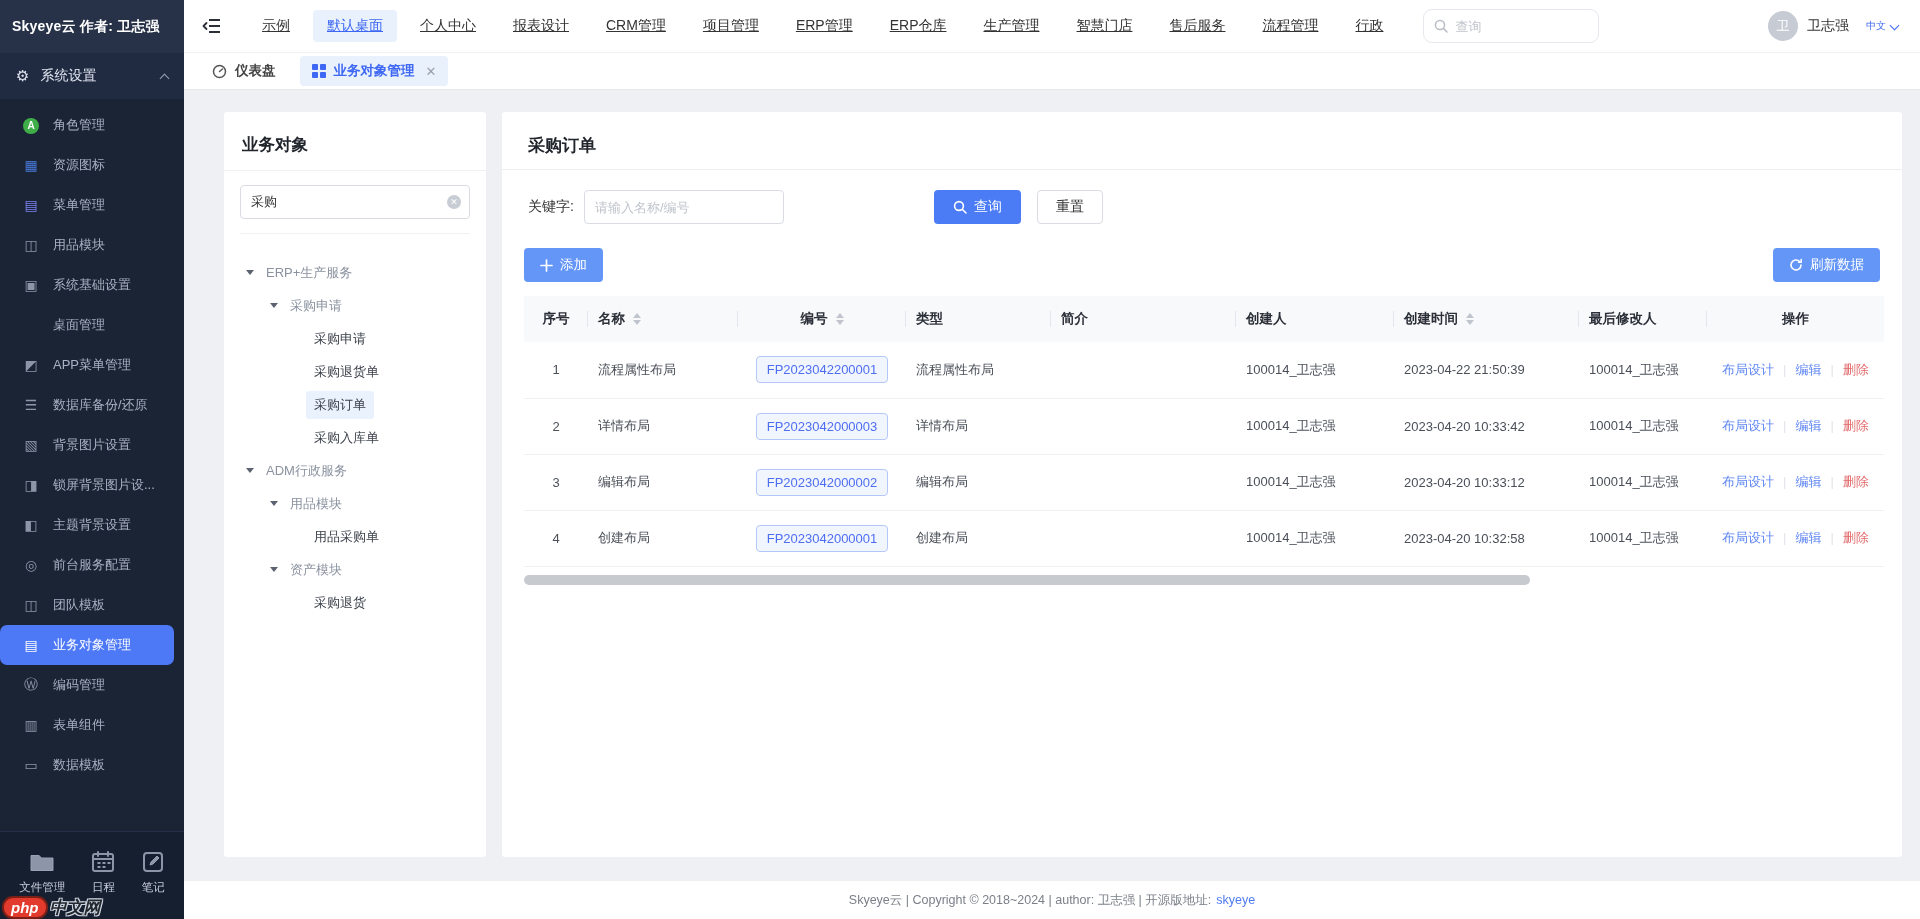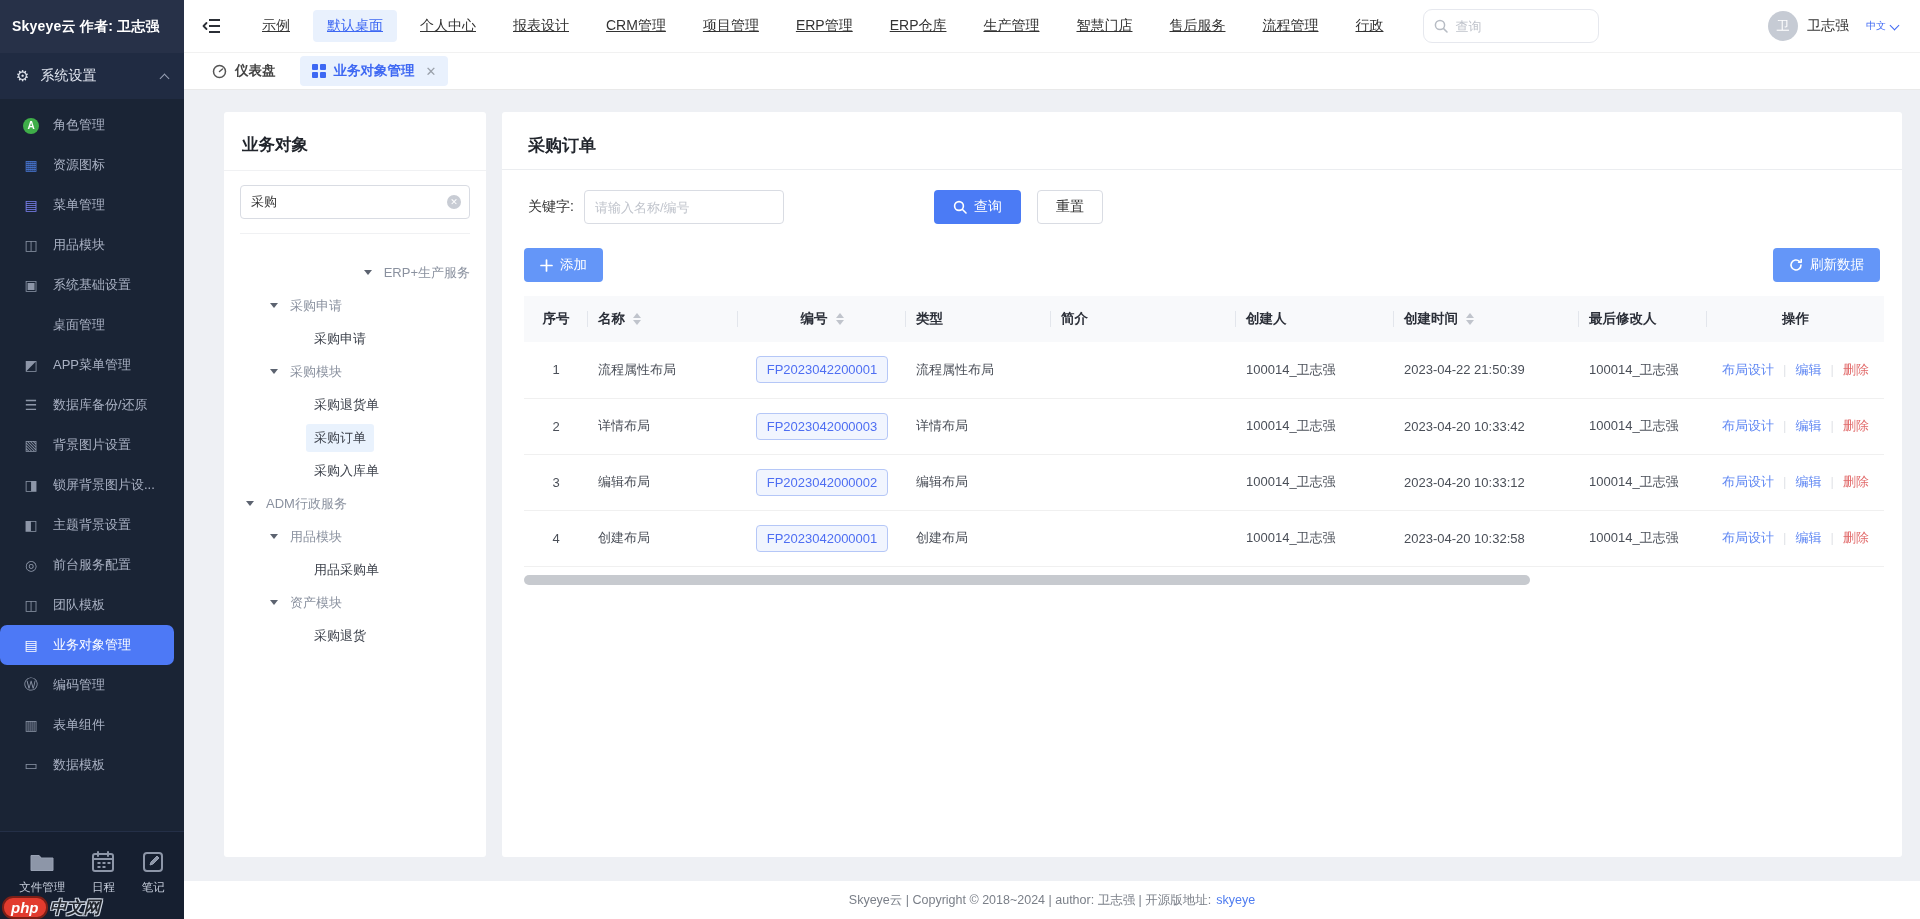--- a/index.html
+++ b/index.html
@@ -314,41 +314,35 @@
 
     <div class="content">
 
       <section class="panel left-panel">
         <div class="lp-title">业务对象</div>
         <div class="lp-search">
           <input value="采购" style="">
           <span class="lp-clear">✕</span>
         </div>
         <div class="tree" id="tree">
-            <div class="tree-row group" style="padding-left: 10px; justify-content: flex-end;">
+            <div class="tree-row group" style="padding-left: 10px;">
               <span class="tree-caret">
                 <i></i>
               </span>
               <span class="tree-label">ERP+生产服务</span>
             </div>
             <div class="tree-row group" style="padding-left: 34px;">
               <span class="tree-caret">
                 <i></i>
               </span>
               <span class="tree-label">采购申请</span>
             </div>
             <div class="tree-row leaf" style="padding-left: 58px;">
               <span class="tree-spacer"></span>
               <span class="tree-label">采购申请</span>
-            </div>
-            <div class="tree-row group" style="padding-left: 34px;">
-              <span class="tree-caret">
-                <i></i>
-              </span>
-              <span class="tree-label">采购模块</span>
             </div>
             <div class="tree-row leaf" style="padding-left: 58px;">
               <span class="tree-spacer"></span>
               <span class="tree-label">采购退货单</span>
             </div>
             <div class="tree-row leaf selected" style="padding-left: 58px;">
               <span class="tree-spacer"></span>
               <span class="tree-label">采购订单</span>
             </div>
             <div class="tree-row leaf" style="padding-left: 58px;">

